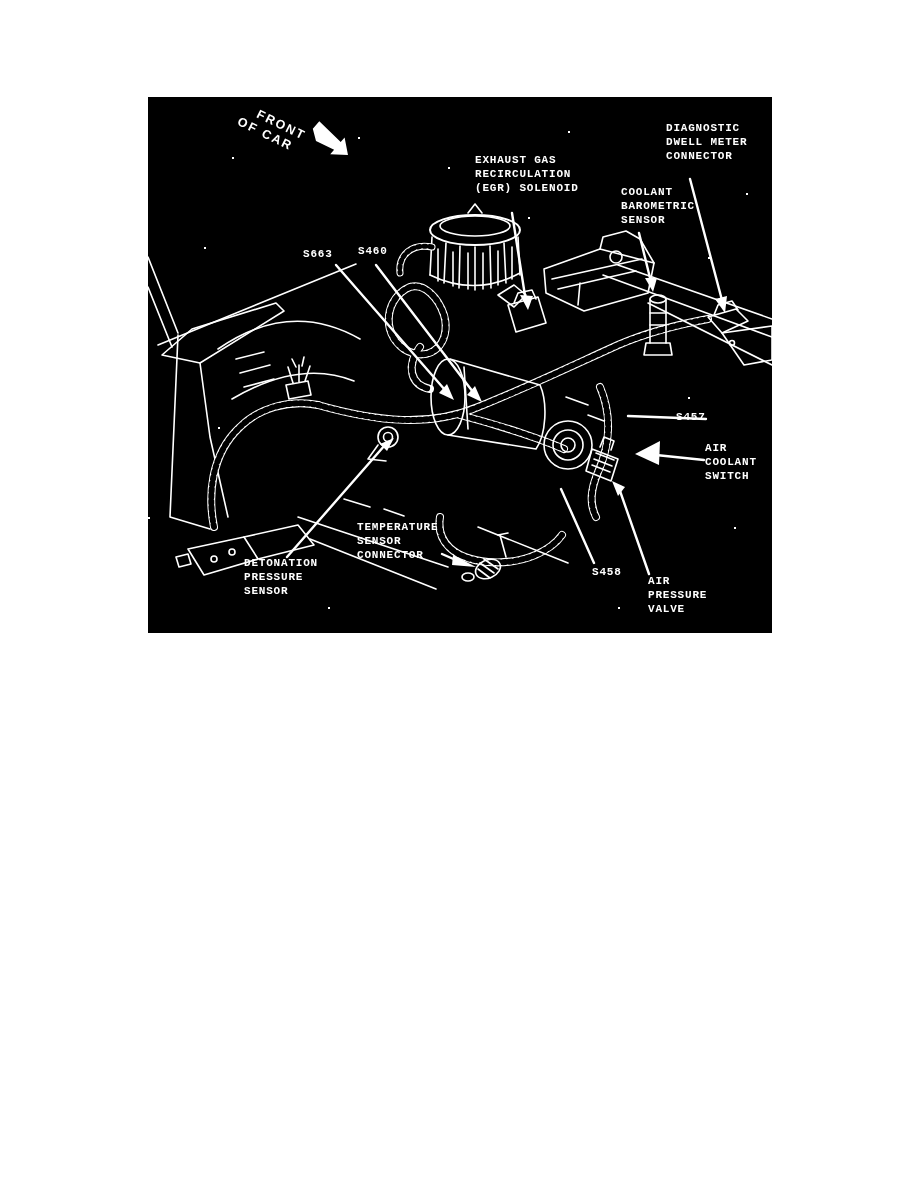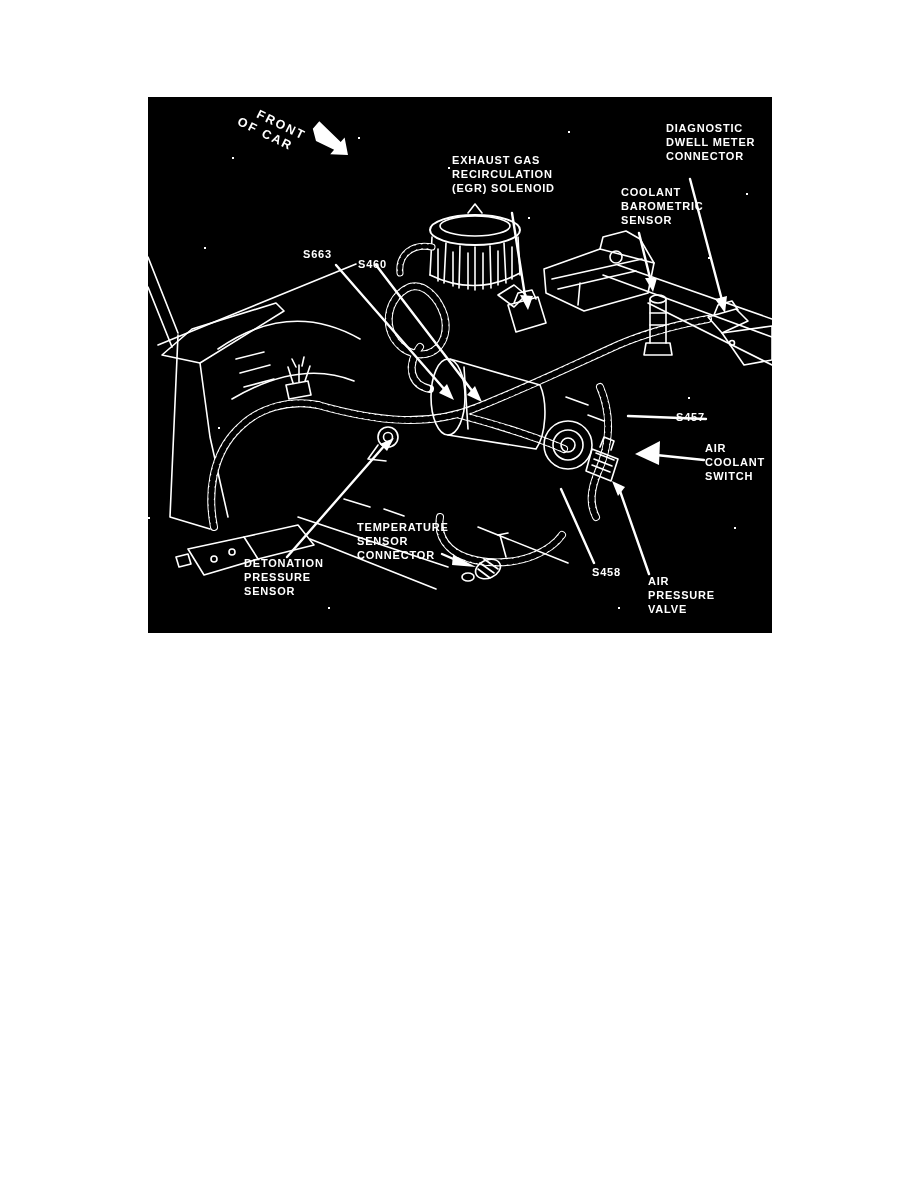--- a/index.html
+++ b/index.html
@@ -12,21 +12,21 @@
   .diagram{
     position:absolute;left:148px;top:97px;width:624px;height:536px;
     background:#000000;overflow:hidden;
   }
   .diagram svg{position:absolute;left:0;top:0;}
   .lbl{
     position:absolute;color:#ffffff;font-weight:700;
     font-size:11px;line-height:14px;letter-spacing:0.8px;
     white-space:nowrap;font-stretch:condensed;
   }
-  .lbl span{display:block;}
+  .lbl span{display:block;font-family:Liberation Mono, monospace;}
   .front-of-car{
     position:absolute;left:100px;top:4px;color:#ffffff;font-weight:700;
     font-size:12.5px;line-height:15px;letter-spacing:2px;
     transform:rotate(26deg);transform-origin:left top;white-space:nowrap;
   }
   .front-of-car .l1{display:block;margin-left:14px;}
   .front-of-car .l2{display:block;}
 </style>
 </head>
 <body>
@@ -173,21 +173,21 @@
       </g>
 
       <polygon points="164.8,31.8 171.3,24.2 192.7,45.1 196.6,40.5 200,58 182.2,57.3 186.1,52.7 168,44" fill="#ffffff" stroke="none"></polygon>
     </svg>
 
     <div class="front-of-car">
       <span class="l1">FRONT</span>
       <span class="l2">OF CAR</span>
     </div>
 
-    <div class="lbl" style="left:304px;top:56px;">
+    <div class="lbl" style="left:327px;top:56px;">
       <span>EXHAUST GAS</span>
       <span>RECIRCULATION</span>
       <span>(EGR) SOLENOID</span>
     </div>
 
     <div class="lbl" style="left:518px;top:24px;">
       <span>DIAGNOSTIC</span>
       <span>DWELL METER</span>
       <span>CONNECTOR</span>
     </div>
@@ -195,21 +195,21 @@
     <div class="lbl" style="left:444px;top:88px;margin-left:29px;">
       <span>COOLANT</span>
       <span>BAROMETRIC</span>
       <span>SENSOR</span>
     </div>
 
     <div class="lbl" style="left:155px;top:150px;">
       <span>S663</span>
     </div>
 
-    <div class="lbl" style="left:210px;top:147px;margin-top:13px;">
+    <div class="lbl" style="left:210px;top:147px;">
       <span>S460</span>
     </div>
 
     <div class="lbl" style="left:528px;top:313px;">
       <span>S457</span>
     </div>
 
     <div class="lbl" style="left:557px;top:344px;">
       <span>AIR</span>
       <span>COOLANT</span>

